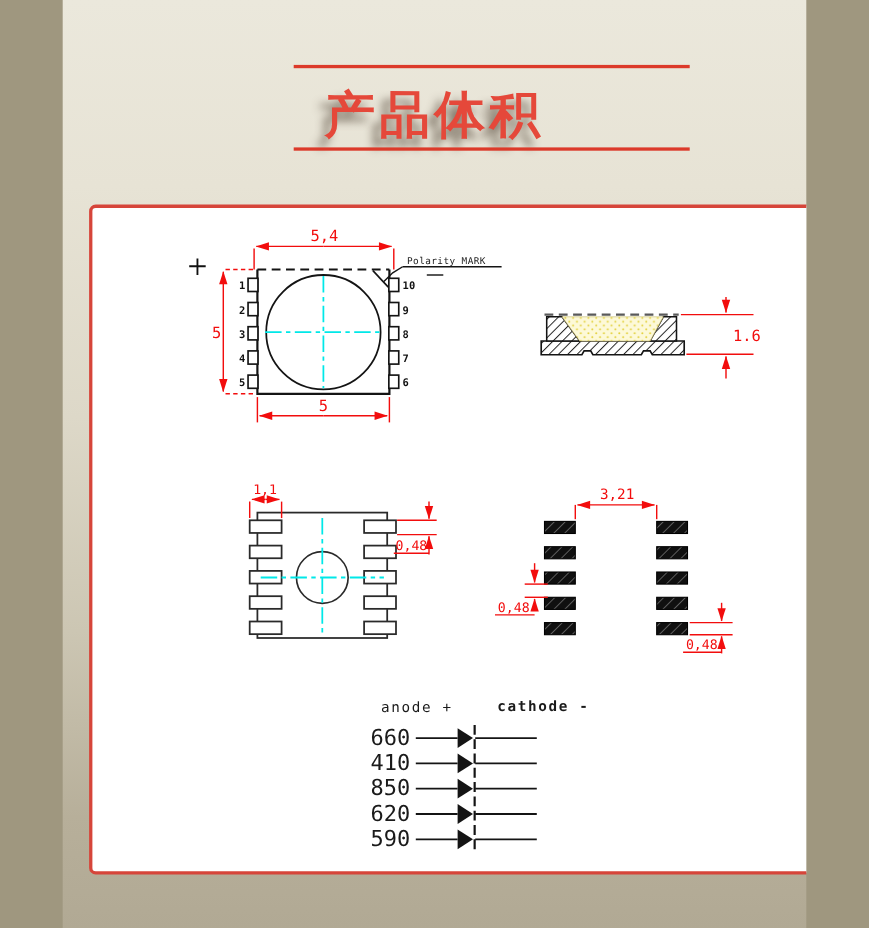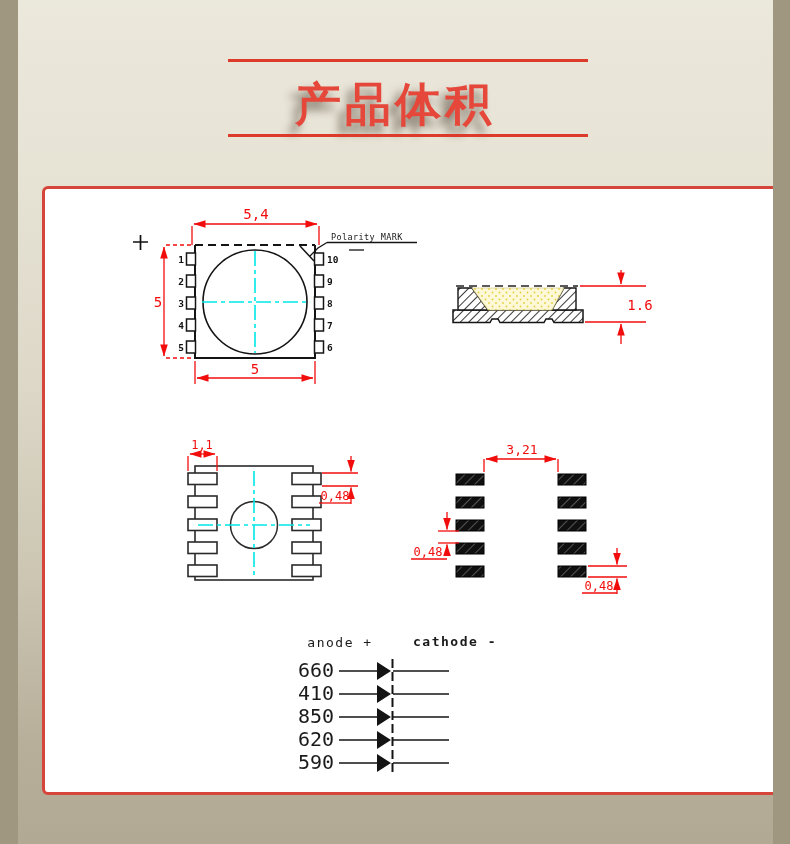--- a/index.html
+++ b/index.html
@@ -1,17 +1,17 @@
 <!DOCTYPE html>
 <html><head>
 <meta charset="utf-8">
 <style>
   html,body{margin:0;padding:0;background:#9f977f;}
   .page{
-    position:relative;width:755px;height:844px;margin:0 auto;overflow:hidden;
+    position:relative;width:676px;height:844px;margin:0 auto;overflow:hidden;
     background:linear-gradient(180deg,#ebe8dc 0%,#e7e3d5 20%,#ddd8c8 45%,#ccc6b3 68%,#b7af9a 88%,#b1a994 100%);
     font-family:"Liberation Sans",sans-serif;
   }
   .rule{position:absolute;height:3px;background:#dc3a2a;}
   .rule.top{left:210px;top:59px;width:360px;}
   .rule.bottom{left:210px;top:134px;width:360px;}
   .title{
     position:absolute;left:0;right:0;top:74px;margin:0;text-align:center;
     font-size:46px;font-weight:bold;letter-spacing:4px;color:#e5483a;
     text-shadow:-7px 8px 8px rgba(112,100,86,0.85);

